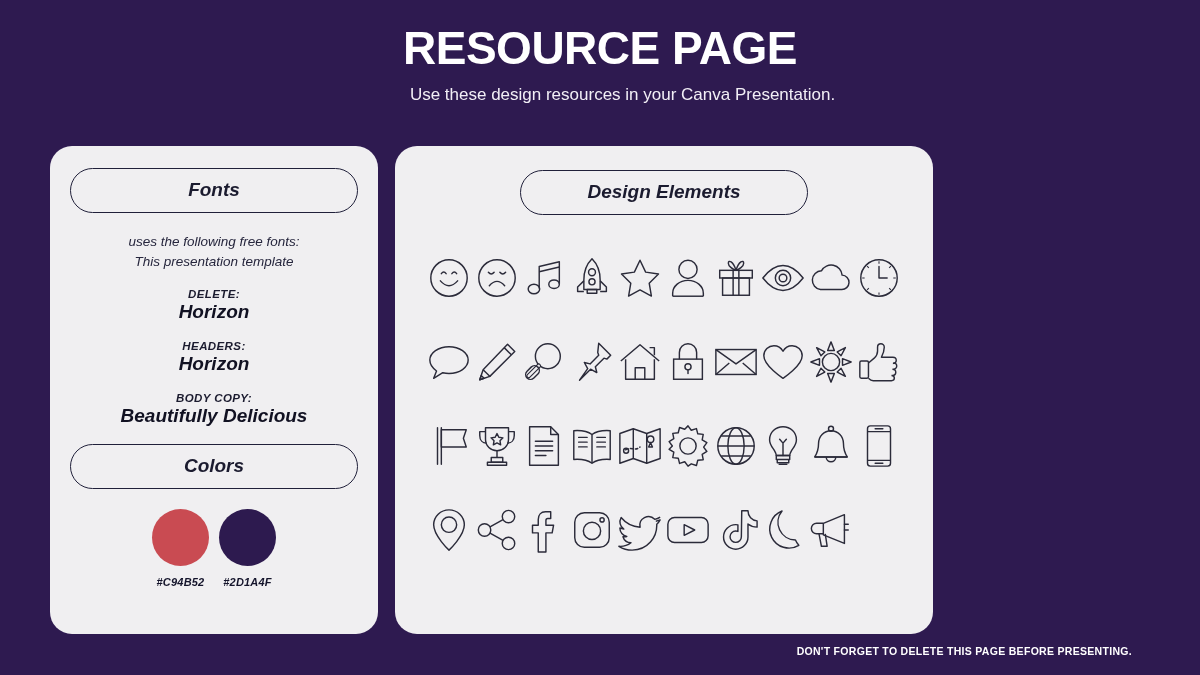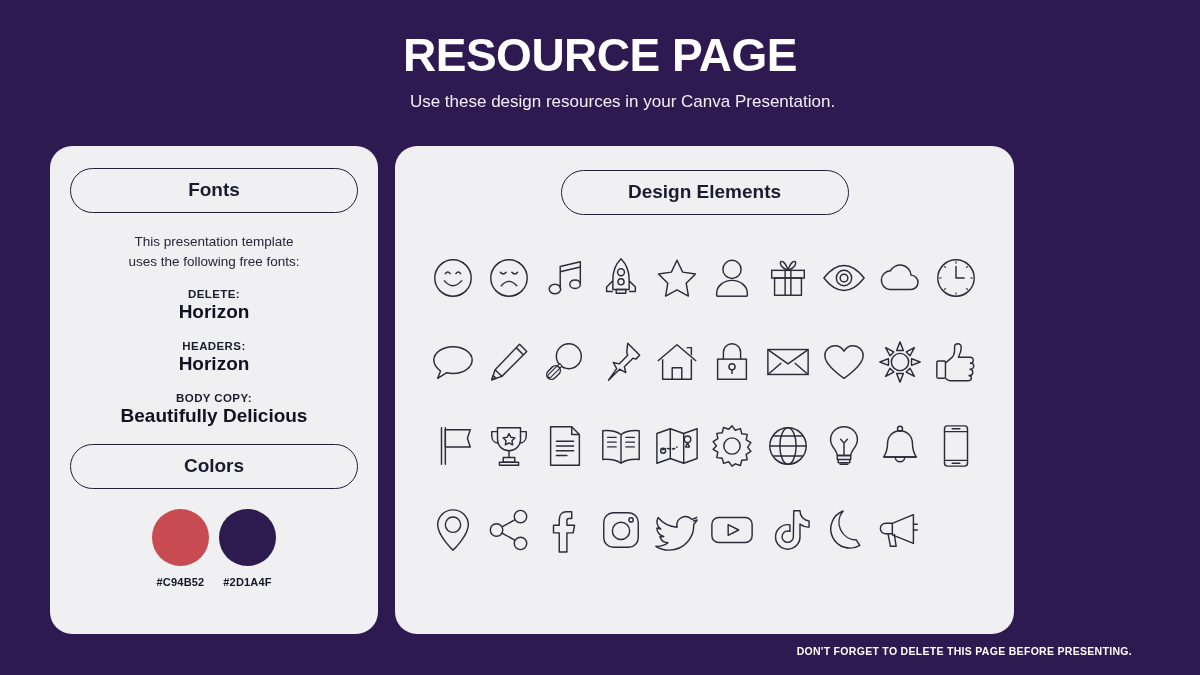--- a/index.html
+++ b/index.html
@@ -10,39 +10,40 @@
   }
   body { background: #2E1A50; position: relative; }
 
   
   .page-title {
     text-align: center;
     color: #FFFFFF;
     font-size: 46px;
     font-weight: 700;
     letter-spacing: -0.5px;
-    margin-top: 31px;
+    margin-top: 24px;
     line-height: 1.05;
   }
   .page-subtitle {
     text-align: center;
     color: #F2EFF6;
     font-size: 17px;
     font-weight: 400;
     margin-top: 13px;
     padding-left: 45px;
   }
 
   
   .board {
     position: absolute;
     top: 146px; left: 50px;
-    width: 964px; height: 488px;
+    width: 883px; height: 488px;
     display: flex;
     gap: 17px;
+    font-style: italic;
   }
   .panel {
     background: #F0EFF1;
     border-radius: 22px;
   }
   .panel-left  { width: 334px; height: 488px; padding: 22px 20px 0; }
   .panel-right { width: 749px; height: 488px; padding: 24px 24px 0; }
 
   
   .pill {
@@ -143,22 +144,22 @@
 <h1 class="page-title">RESOURCE PAGE</h1>
 <p class="page-subtitle">Use these design resources in your Canva Presentation.</p>
 
 <div class="board">
 
   <div class="panel panel-left">
 
     <div class="pill pill-fonts">Fonts</div>
 
     <div class="intro">
+      <div>uses the following free fonts:</div>
       <div>This presentation template</div>
-      <div>uses the following free fonts:</div>
     </div>
 
     <div class="font-group">
       <div class="font-role">DELETE:</div>
       <div class="font-name">Horizon</div>
     </div>
     <div class="font-group">
       <div class="font-role">HEADERS:</div>
       <div class="font-name">Horizon</div>
     </div>

